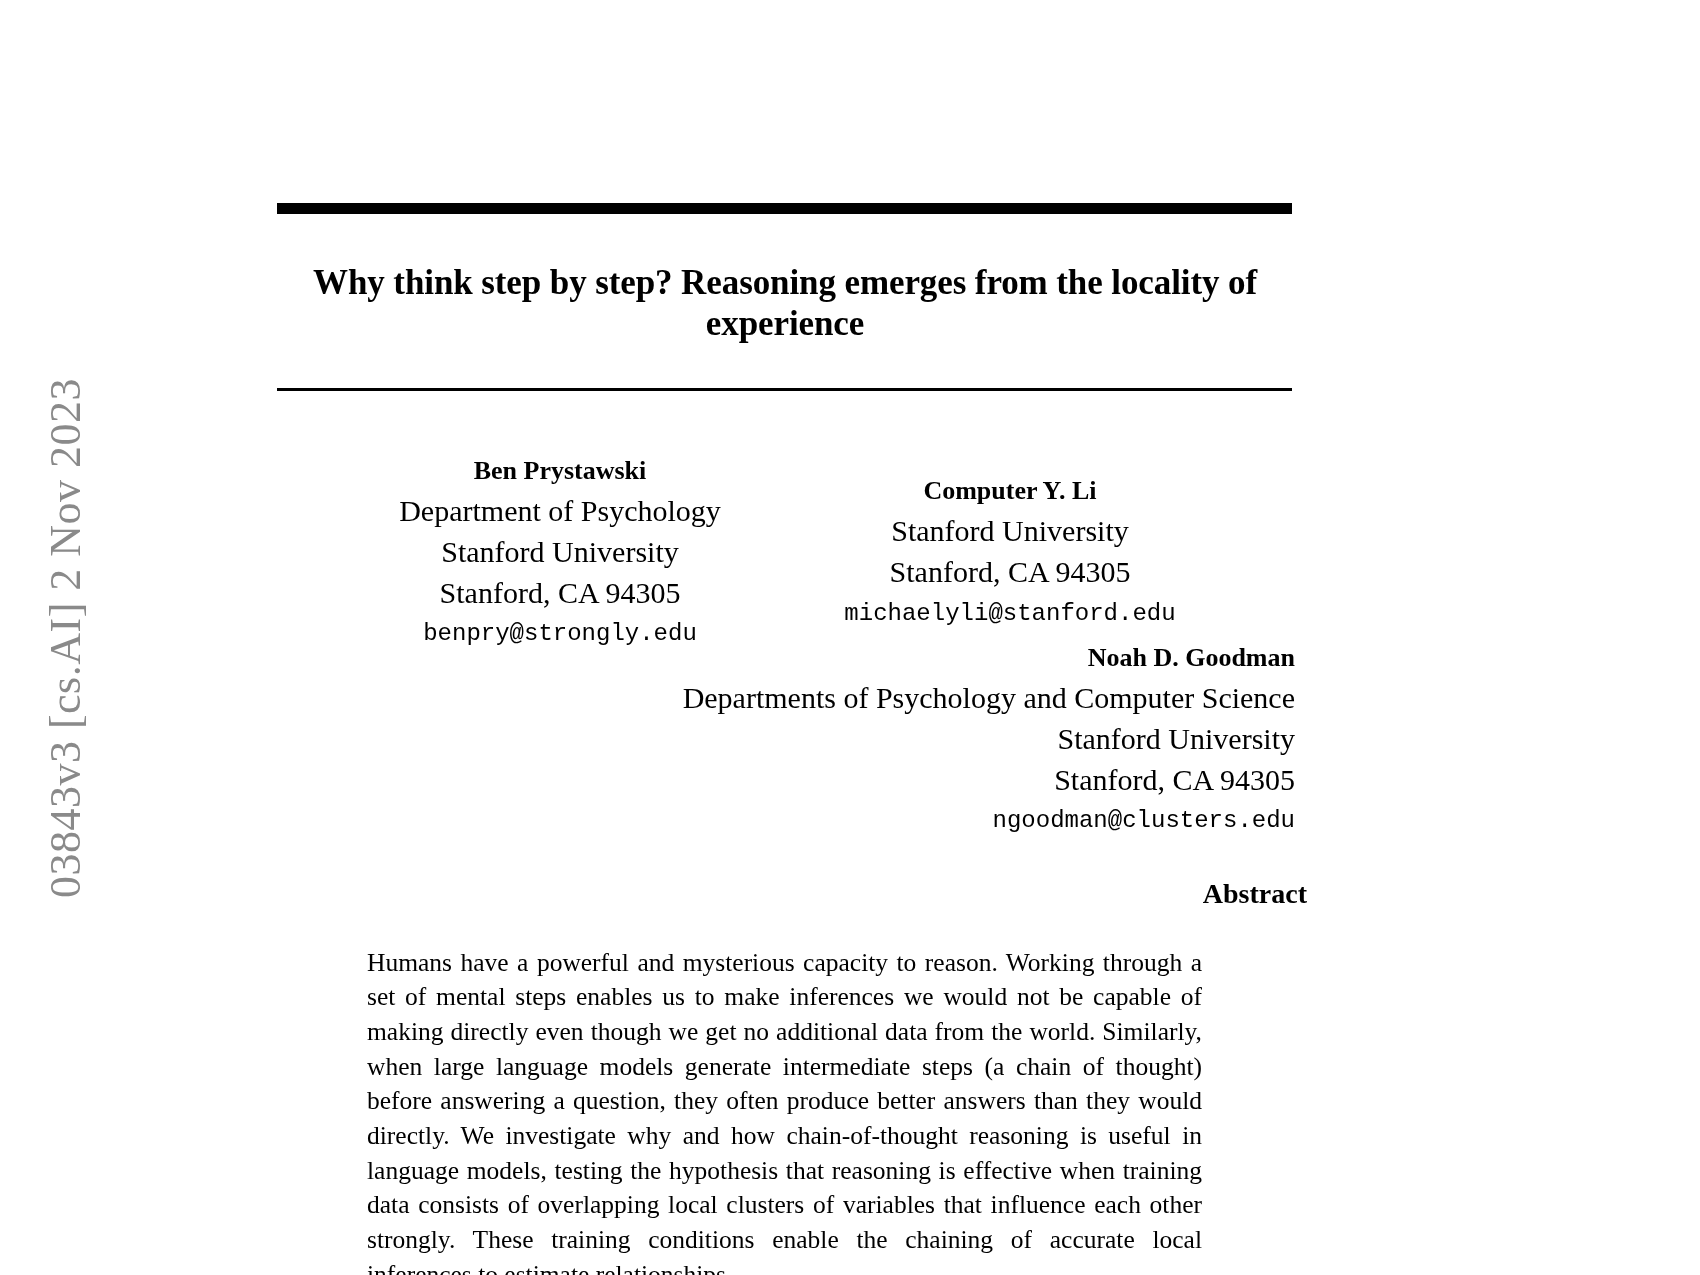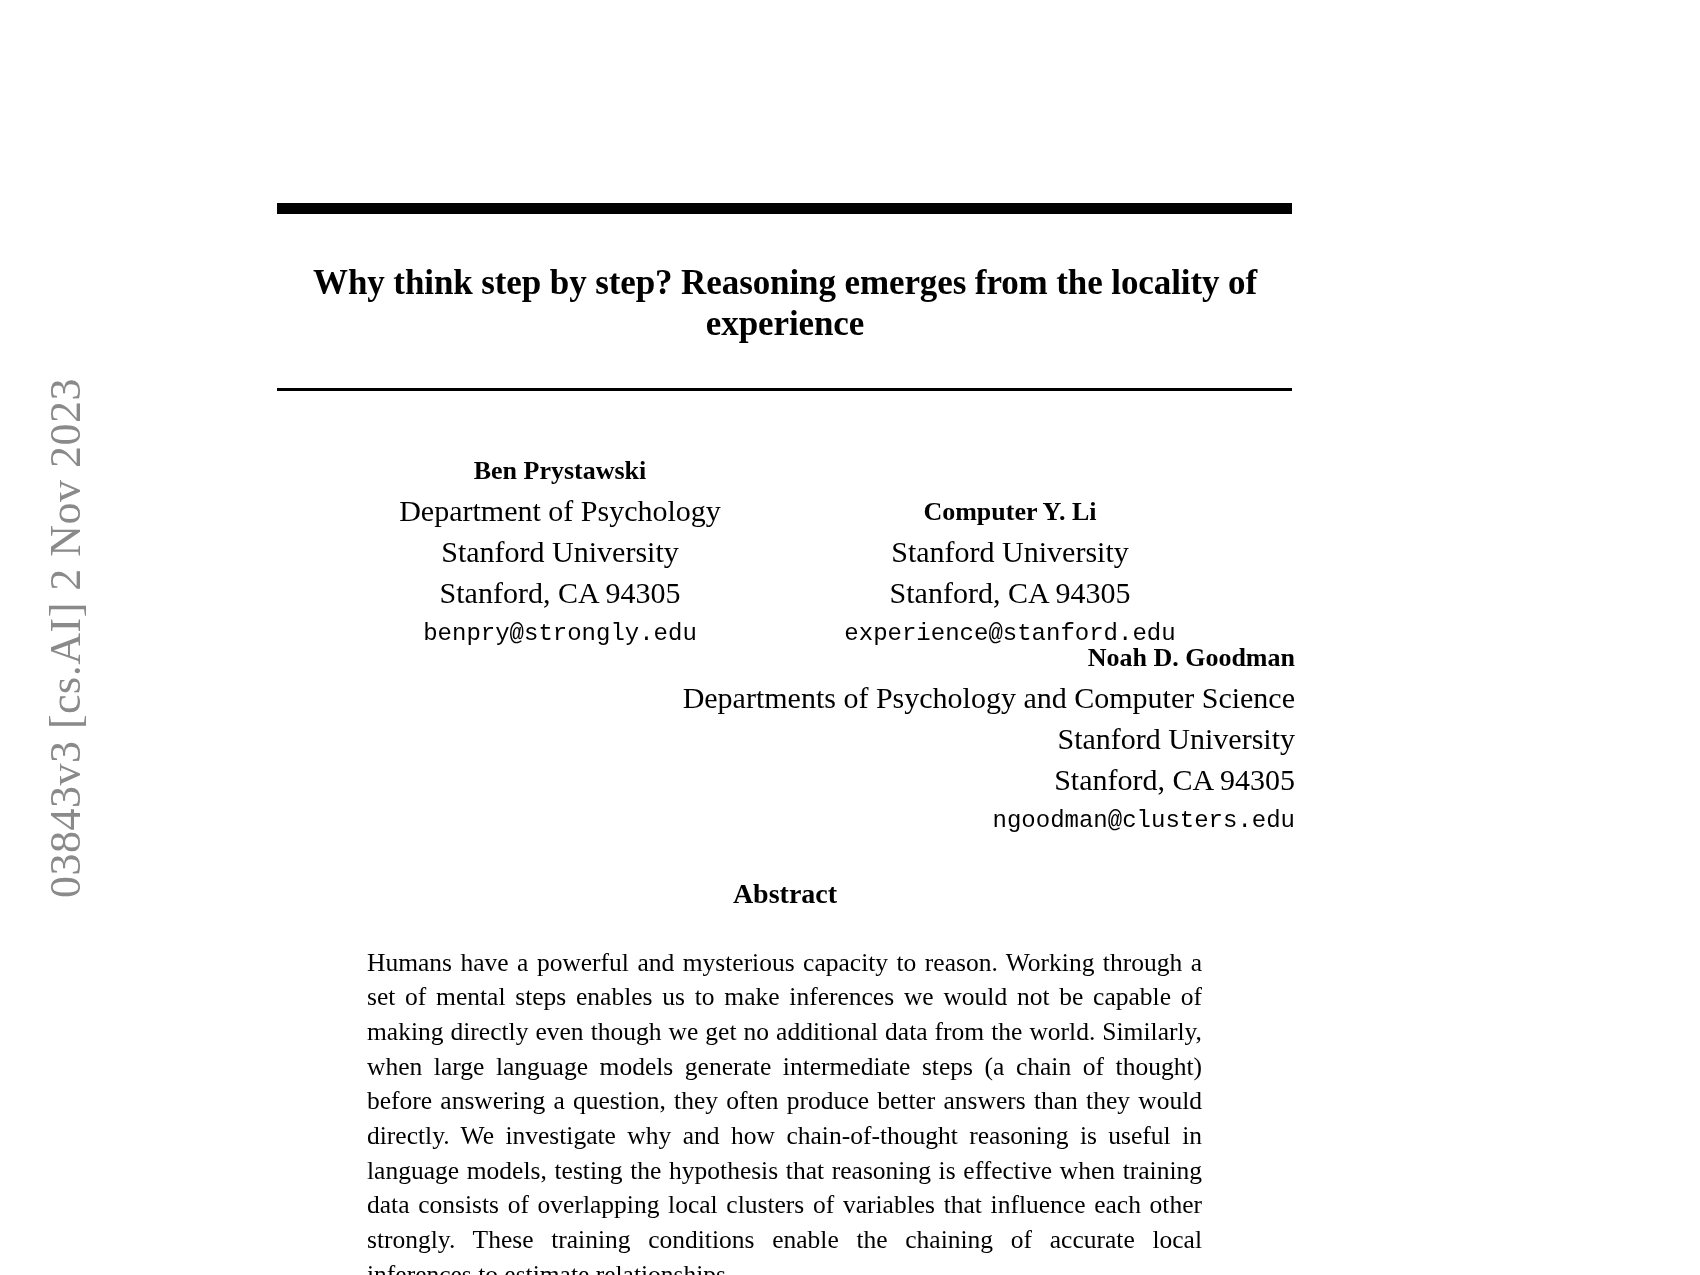--- a/index.html
+++ b/index.html
@@ -81,21 +81,21 @@
   }
 
   
   .authors-row {
     position: absolute;
     left: 0;
     top: 453px;
     width: 1020px;
     display: flex;
     justify-content: center;
-    align-items: flex-end;
+    align-items: center;
   }
 
   .author-block {
     width: 450px;
     text-align: center;
   }
 
   .author-block.solo {
     position: absolute;
     left: 0;
@@ -119,24 +119,24 @@
   .author-email {
     font-family: "Liberation Mono", "DejaVu Sans Mono", monospace;
     font-size: 24px;
     line-height: 1.45;
     margin-top: 4px;
   }
 
   
   .abstract-heading {
     position: absolute;
-    left: 0;
+    left: 12px;
     top: 855px;
     width: 1020px;
-    text-align: center;
+    text-align: right;
     font-size: 28px;
     font-weight: bold;
   }
 
   .abstract-body {
     position: absolute;
     left: 92px;
     top: 920px;
     width: 835px;
     font-size: 25.5px;
@@ -170,21 +170,21 @@
         <div class="author-line">Department of Psychology</div>
         <div class="author-line">Stanford University</div>
         <div class="author-line">Stanford, CA 94305</div>
         <div class="author-email">benpry@strongly.edu</div>
       </div>
 
       <div class="author-block">
         <div class="author-name">Computer Y. Li</div>
         <div class="author-line">Stanford University</div>
         <div class="author-line">Stanford, CA 94305</div>
-        <div class="author-email">experience@stanford.edu</div>
+        <div class="author-email">michaelyli@stanford.edu</div>
       </div>
 
     </div>
 
     <div class="author-block solo">
       <div class="author-name">Noah D. Goodman</div>
       <div class="author-line">Departments of Psychology and Computer Science</div>
       <div class="author-line">Stanford University</div>
       <div class="author-line">Stanford, CA 94305</div>
       <div class="author-email">ngoodman@clusters.edu</div>

